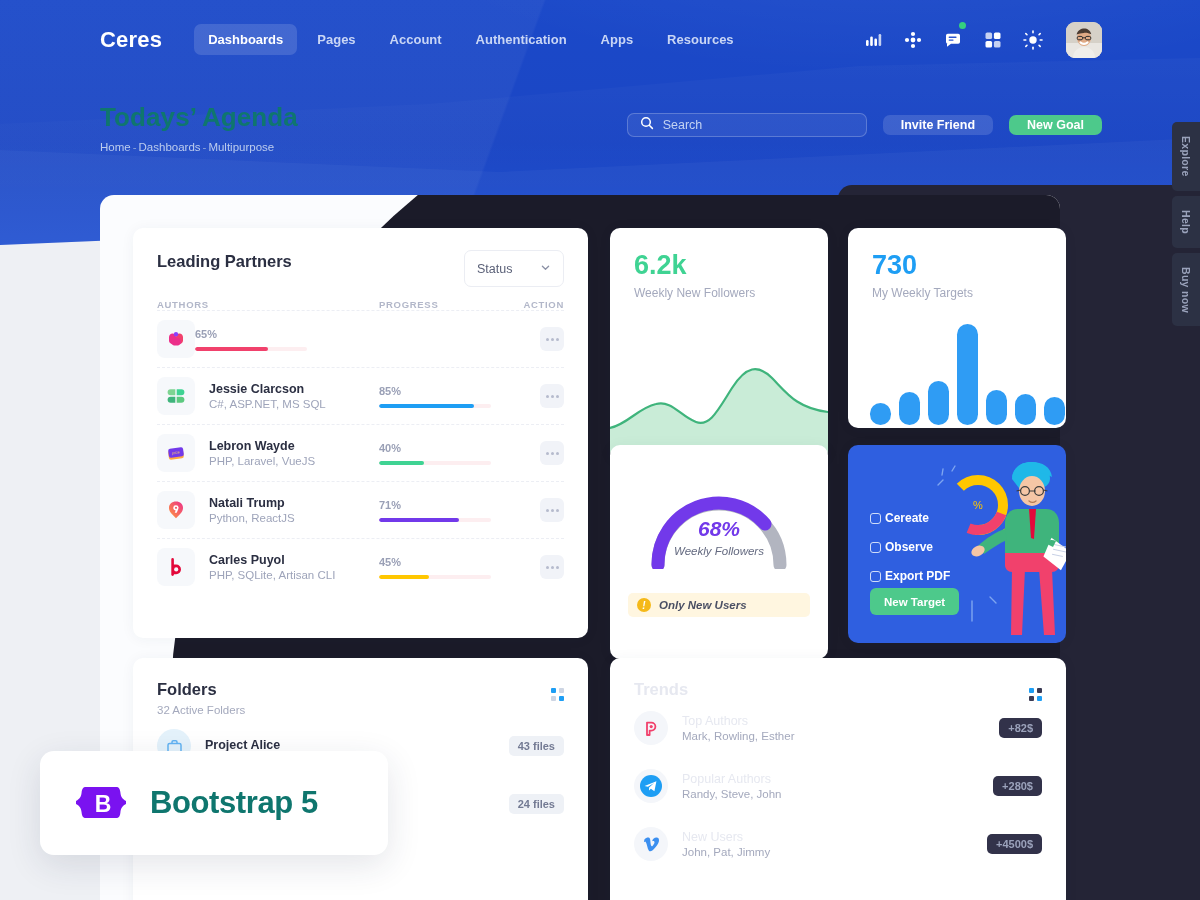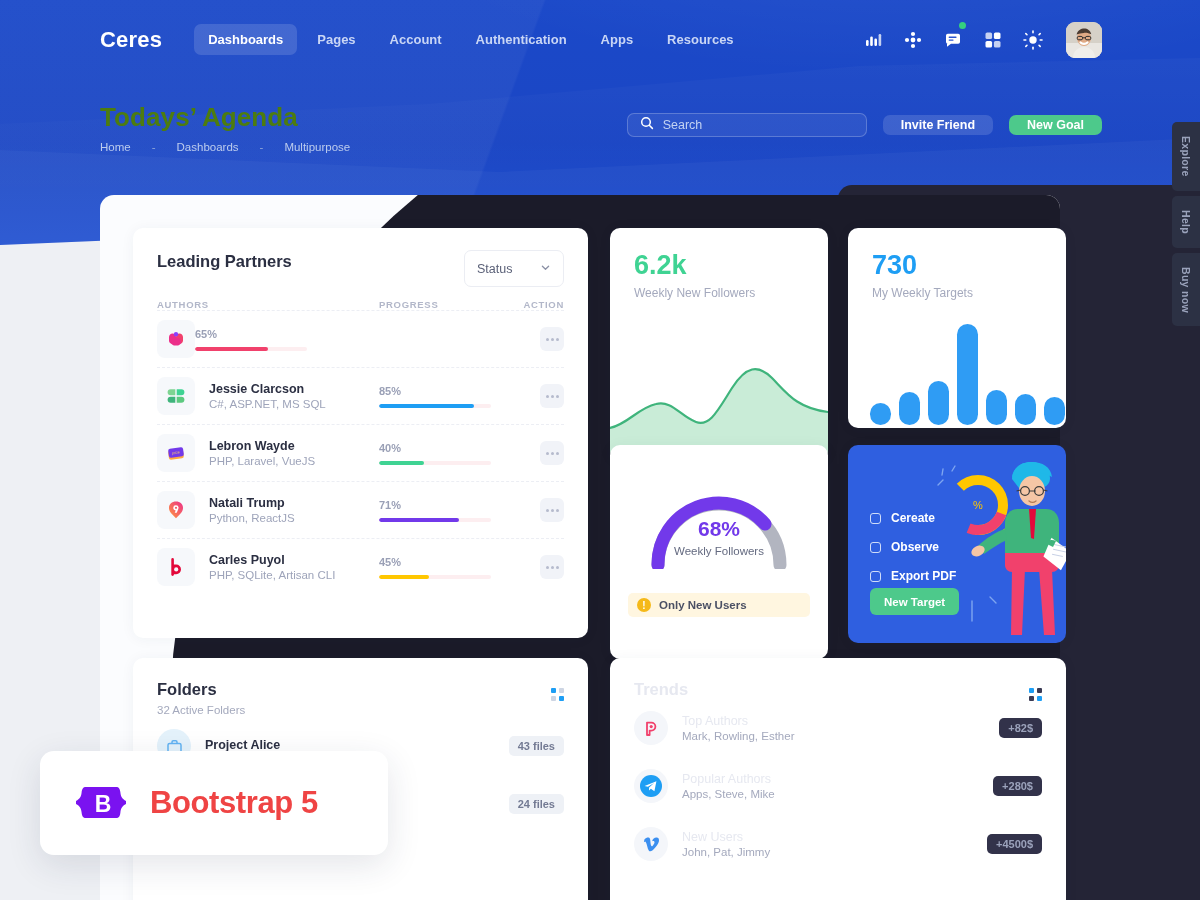--- a/index.html
+++ b/index.html
@@ -86,22 +86,22 @@
     position:absolute; right:-2px; top:-7px; width:7px; height:7px;
     border-radius:50%; background:#35d07f;
   }
   .avatar{
     width:36px; height:36px; border-radius:9px; overflow:hidden;
     background:#d9d4cd; margin-left:4px; cursor:pointer; position:relative;
   }
 
   
   .page-head{ position:absolute; left:100px; top:102px; z-index:20; }
-  .page-title{ color:#4d7c0f; font-size:26px; font-weight:700; letter-spacing:.1px; }
-  .breadcrumb{ margin-top:8px; display:flex; gap:21px; font-size:11.5px; color:#bcccee; }
+  .page-title{ color:#0f766e; font-size:26px; font-weight:700; letter-spacing:.1px; }
+  .breadcrumb{ margin-top:8px; display:flex; gap:2px; font-size:11.5px; color:#bcccee; }
   .crumb{ cursor:pointer; }
   .crumb-sep{ color:#8ea6da; }
 
   .head-actions{
     position:absolute; right:98px; top:113px; display:flex; align-items:center; gap:16px; z-index:20;
   }
   .search-box{
     width:240px; height:24px; border-radius:7px;
     border:1px solid rgba(255,255,255,.22); background:rgba(255,255,255,.07);
     display:flex; align-items:center; padding:0 12px; gap:9px;
@@ -169,21 +169,21 @@
   }
   .dots-btn i{ width:3px; height:3px; border-radius:50%; background:#b6bbcd; display:block; }
 
   
   #stat1{ left:610px; top:228px; width:218px; height:232px; overflow:hidden; }
   #stat2{ left:848px; top:228px; width:218px; height:200px; overflow:hidden; }
   .stat-num{ font-size:27px; font-weight:700; margin:22px 0 0 24px; }
   .stat-lbl{ font-size:12px; color:#a4a9bd; margin:5px 0 0 24px; }
 
   
-  #gauge{ left:610px; top:445px; width:218px; height:214px; }
+  #gauge{ left:610px; top:445px; width:218px; height:214px;font-style:italic; }
   .gauge-wrap{ position:relative; width:100%; height:120px; margin-top:24px; }
   .gauge-val{
     position:absolute; left:0; right:0; top:48px; text-align:center;
     font-size:21px; font-weight:700; color:#7239ea;
   }
   .gauge-sub{
     position:absolute; left:0; right:0; top:76px; text-align:center;
     font-size:11.5px; color:#646a80; font-weight:500;
   }
   .alert{
@@ -195,21 +195,21 @@
     font-size:10px; font-weight:700; display:flex; align-items:center; justify-content:center;
   }
   .alert-txt{ font-size:11.5px; font-weight:600; color:#4b5064; }
 
   
   #promo{
     left:848px; top:445px; width:218px; height:198px; background:#2f5fe0;
     border-radius:10px; overflow:hidden;
   }
   .promo-list{ position:absolute; left:22px; top:66px; }
-  .promo-item{ display:flex; align-items:center; gap:10px; margin-bottom:15px; }
+  .promo-item{ display:flex; align-items:center; gap:4px; margin-bottom:15px; }
   .chk{
     width:11px; height:11px; border:1.6px solid #cfdcf9; border-radius:3px; flex:none;
   }
   .promo-lbl{ font-size:12px; font-weight:700; color:#fff; }
   .promo-btn{
     position:absolute; left:22px; top:143px; height:27px; background:#4dc98b;
     color:#fff; border-radius:6px; font-size:11.5px; font-weight:700;
     display:flex; align-items:center; justify-content:center; padding:0 14px; cursor:pointer;
   }
   .promo-art{ position:absolute; right:0; top:10px; }
@@ -254,21 +254,21 @@
   .dk .card-title, .dk .t-name, .dk .f-name{ color:#e6e8f0; }
   .dk .t-badge{ background:#32324a; color:#9ba2bb; }
 
   
   .bs-card{
     position:absolute; left:40px; top:751px; width:348px; height:104px;
     background:#fff; border-radius:14px; box-shadow:0 10px 34px rgba(30,40,70,.12);
     display:flex; align-items:center; padding-left:36px; gap:22px; z-index:60;
   }
   .bs-logo{ width:52px; height:48px; position:relative; flex:none; }
-  .bs-text{ font-size:31px; font-weight:700; color:#ef4444; letter-spacing:-.4px; }
+  .bs-text{ font-size:31px; font-weight:700; color:#0f766e; letter-spacing:-.4px; }
 </style>
 </head>
 <body>
 
 <div class="bg-root">
   <div class="dark-circle-2"></div>
   <div class="dark-circle"></div>
   <div class="blue-hero">
     <div class="hero-wave"></div>
     <div class="hero-wave2"></div>
@@ -706,21 +706,21 @@
 
   <div class="trow">
     <div class="t-ico">
       <svg width="26" height="26" viewBox="0 0 26 26">
         <circle cx="13" cy="13" r="11" fill="#1e9ef4"></circle>
         <path d="M6.6 12.9l11.8-4.6-2 10-3.5-2.6-1.9 1.8.1-3 5-4.6-6.2 3.8z" fill="#fff"></path>
       </svg>
     </div>
     <div class="t-txt">
       <div class="t-name">Popular Authors</div>
-      <div class="t-sub">Apps, Steve, Mike</div>
+      <div class="t-sub">Randy, Steve, John</div>
     </div>
     <div class="t-badge">+280$</div>
   </div>
 
   <div class="trow">
     <div class="t-ico">
       <svg width="20" height="20" viewBox="0 0 20 20">
         <path d="M3.4 5.4c1.6-1.6 3-2.2 4.2-1.9 1.1.3 1.6 1.3 1.7 3 .2 2.3.4 3.8.6 4.4.3.9.6 1.3 1 1.3.3 0 .8-.5 1.5-1.5.7-1 1.1-1.8 1.1-2.3 0-1-.4-1.5-1.2-1.5-.4 0-.8.1-1.2.3.8-2.6 2.3-3.8 4.5-3.7 1.7.1 2.5 1.1 2.4 3.2-.1 1.6-1.2 3.7-3.3 6.4-2.2 2.8-4 4.2-5.5 4.2-.9 0-1.7-.9-2.3-2.6l-1.3-4.6c-.5-1.7-1-2.6-1.5-2.6-.1 0-.5.2-1.2.7z" fill="#3b8ff0"></path>
       </svg>
     </div>

